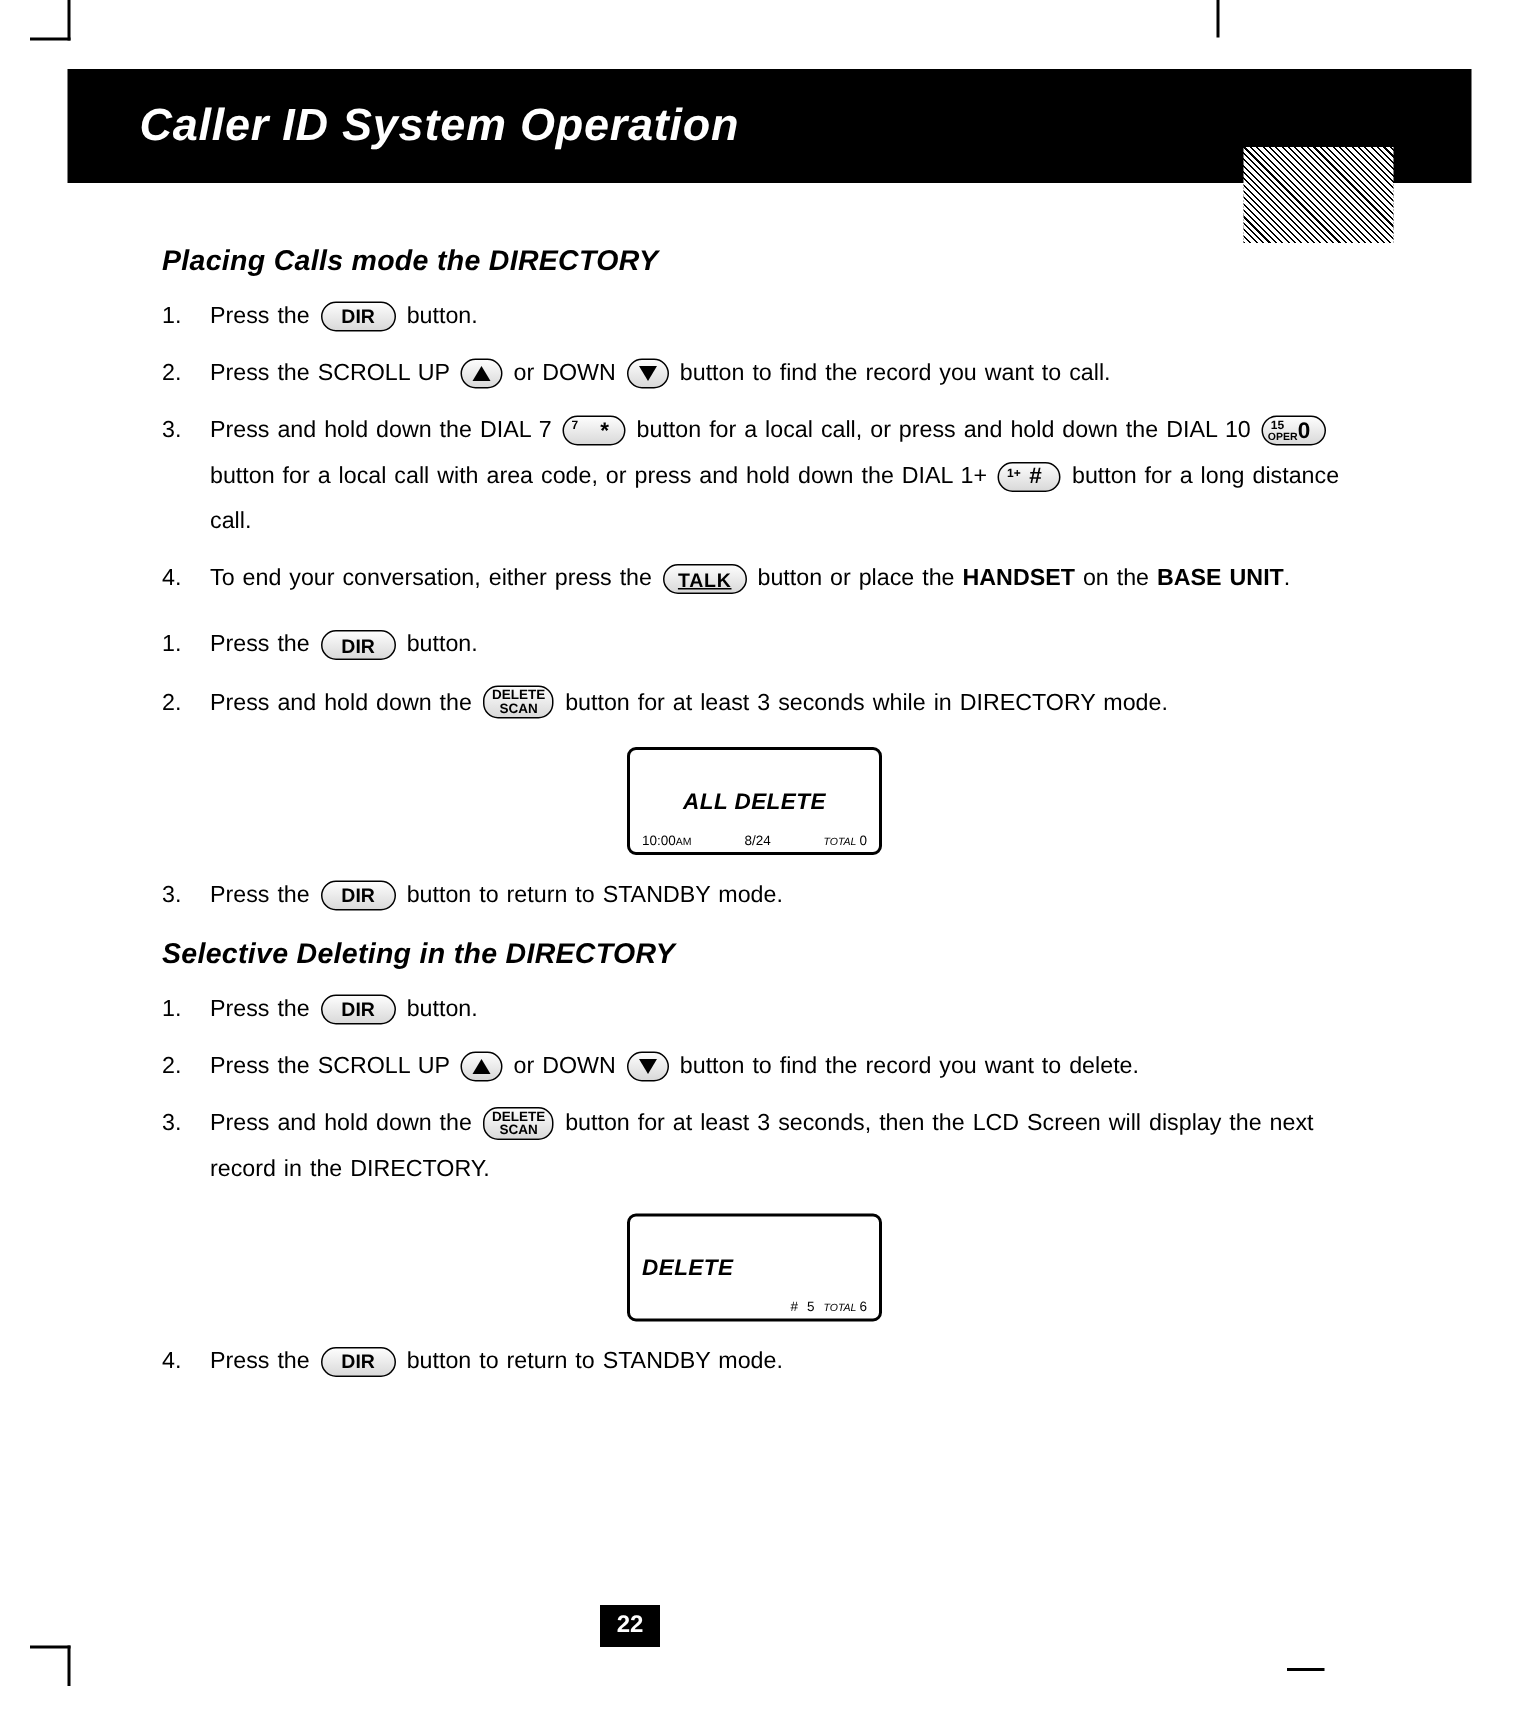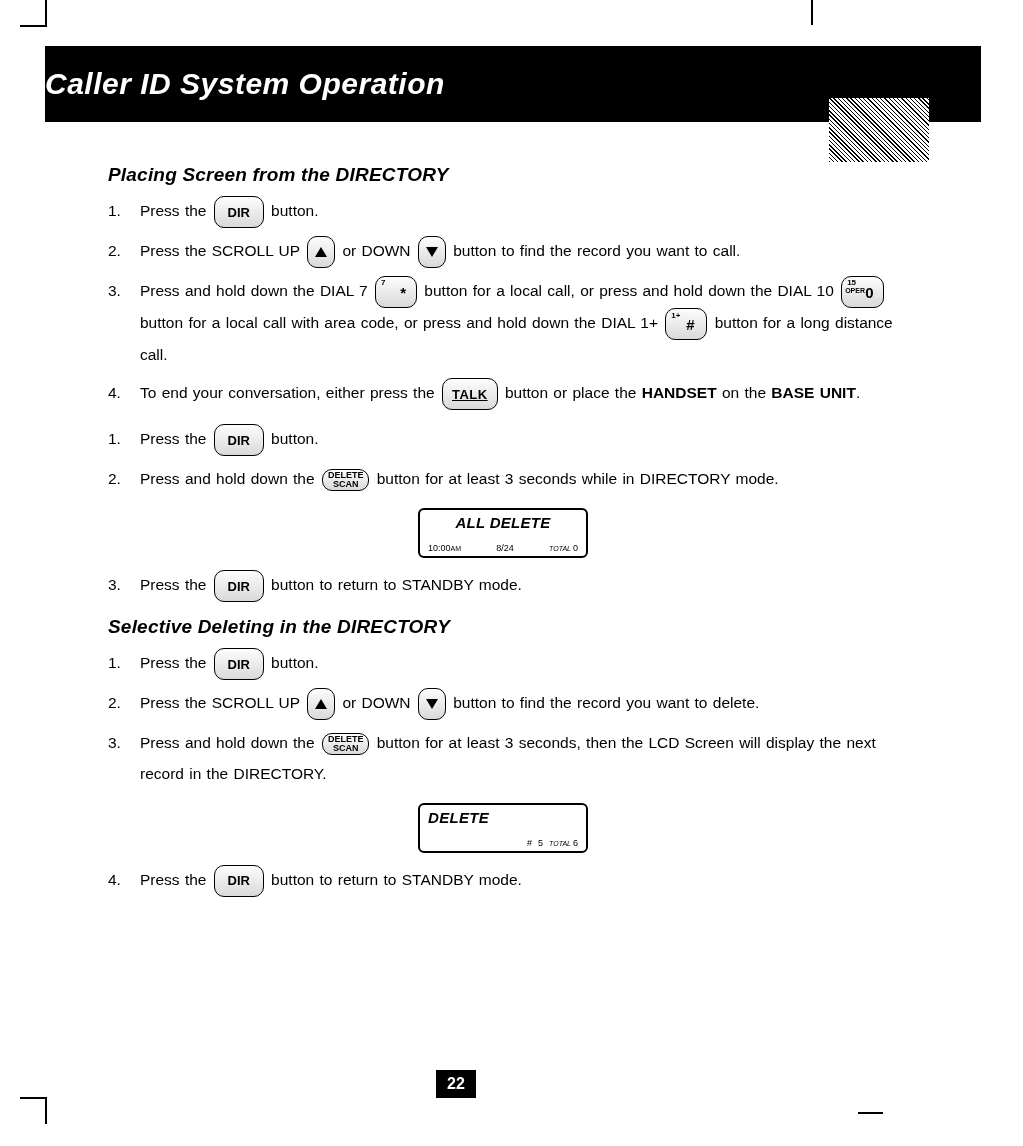--- a/index.html
+++ b/index.html
@@ -18,20 +18,21 @@
   .crop-top-l { position:absolute; left:20px; top:0; width:25px; height:25px; border-right:2px solid #000; border-bottom:2px solid #000; border-top:none; border-left:none; }
   .crop-top-r { position:absolute; right:210px; top:0; width:2px; height:25px; background:#000; }
   .crop-bot-l { position:absolute; left:20px; bottom:22px; width:25px; height:25px; border-right:2px solid #000; border-top:2px solid #000; }
   .crop-bot-r { position:absolute; right:140px; bottom:32px; width:25px; height:2px; background:#000; }
   .header-bar {
     position:absolute;
     left:45px; right:42px; top:46px;
     height:76px;
     background:#000;
     display:flex; align-items:center;
+    padding-left:48px;
     box-sizing:border-box;
   }
   .header-title {
     color:#fff;
     font-size:30px;
     font-weight:bold;
     font-style:italic;
     letter-spacing:0.5px;
   }
   .noise-box {
@@ -71,21 +72,21 @@
   }
   li.step .body {
     flex:1;
     word-spacing:1px;
   }
   .btn {
     display:inline-flex;
     align-items:center;
     justify-content:center;
     min-width:50px;
-    height:32px;
+    height:20px;
     padding:1px 9px 1px 9px;
     border:1px solid #000;
     border-radius:10px;
     background:linear-gradient(#fdfdfd,#d9d9d9);
     font-weight:bold;
     font-size:13px;
     vertical-align:middle;
     margin:0 2px;
     box-sizing:border-box;
     line-height:1;
@@ -103,21 +104,21 @@
   .btn.inline-num .sup2 { position:absolute; left:3px; top:10px; font-size:7px; }
   .btn.inline-num .main { font-size:15px; font-weight:bold; margin-left:14px; }
   .btn.hash .sup { position:absolute; left:5px; top:3px; font-size:8px; }
   .btn.hash .main { font-size:15px; font-weight:bold; margin-left:8px; }
   .btn.talk { font-size:13px; letter-spacing:0.5px; text-decoration:underline;justify-content:flex-end; }
   .lcd {
     width:170px;
     margin:10px auto 12px auto;
     border:2px solid #000;
     border-radius:6px;
-    padding:0 8px 3px 8px;
+    padding:22px 8px 3px 8px;
     box-sizing:border-box;
   }
   .lcd .line1 {
     font-weight:bold;
     font-style:italic;
     font-size:15px;
     text-align:center;
     letter-spacing:0.3px;
     margin:4px 0 12px 0;
   }
@@ -132,42 +133,42 @@
   .lcd .statusbar .total-lbl { font-size:7px; font-style:italic; margin-right:2px; }
   .page-num {
     position:absolute;
     left:400px;
     bottom:48px;
     width:40px; height:28px;
     background:#000;
     color:#fff;
     font-weight:bold;
     font-size:16px;
-    display:flex; align-items:center; justify-content:center;margin-left:36px;
+    display:flex; align-items:center; justify-content:center;
   }
   b { font-weight:bold; }
 </style>
 </head>
 <body>
 
 <div class="page">
 
   <div class="crop-top-l"></div>
   <div class="crop-top-r"></div>
   <div class="crop-bot-l"></div>
   <div class="crop-bot-r"></div>
 
   <div class="header-bar">
     <span class="header-title">Caller ID System Operation</span>
     <div class="noise-box"></div>
   </div>
 
   <div class="content">
 
-    <h2 class="section">Placing Screen from the DIRECTORY</h2>
+    <h2 class="section">Placing Calls mode the DIRECTORY</h2>
     <ol>
       <li class="step">
         <span class="num">1.</span>
         <span class="body">
           <span>Press the </span>
           <span class="btn">
               <span>DIR</span>
             </span>
           <span> button.</span>
         </span>

